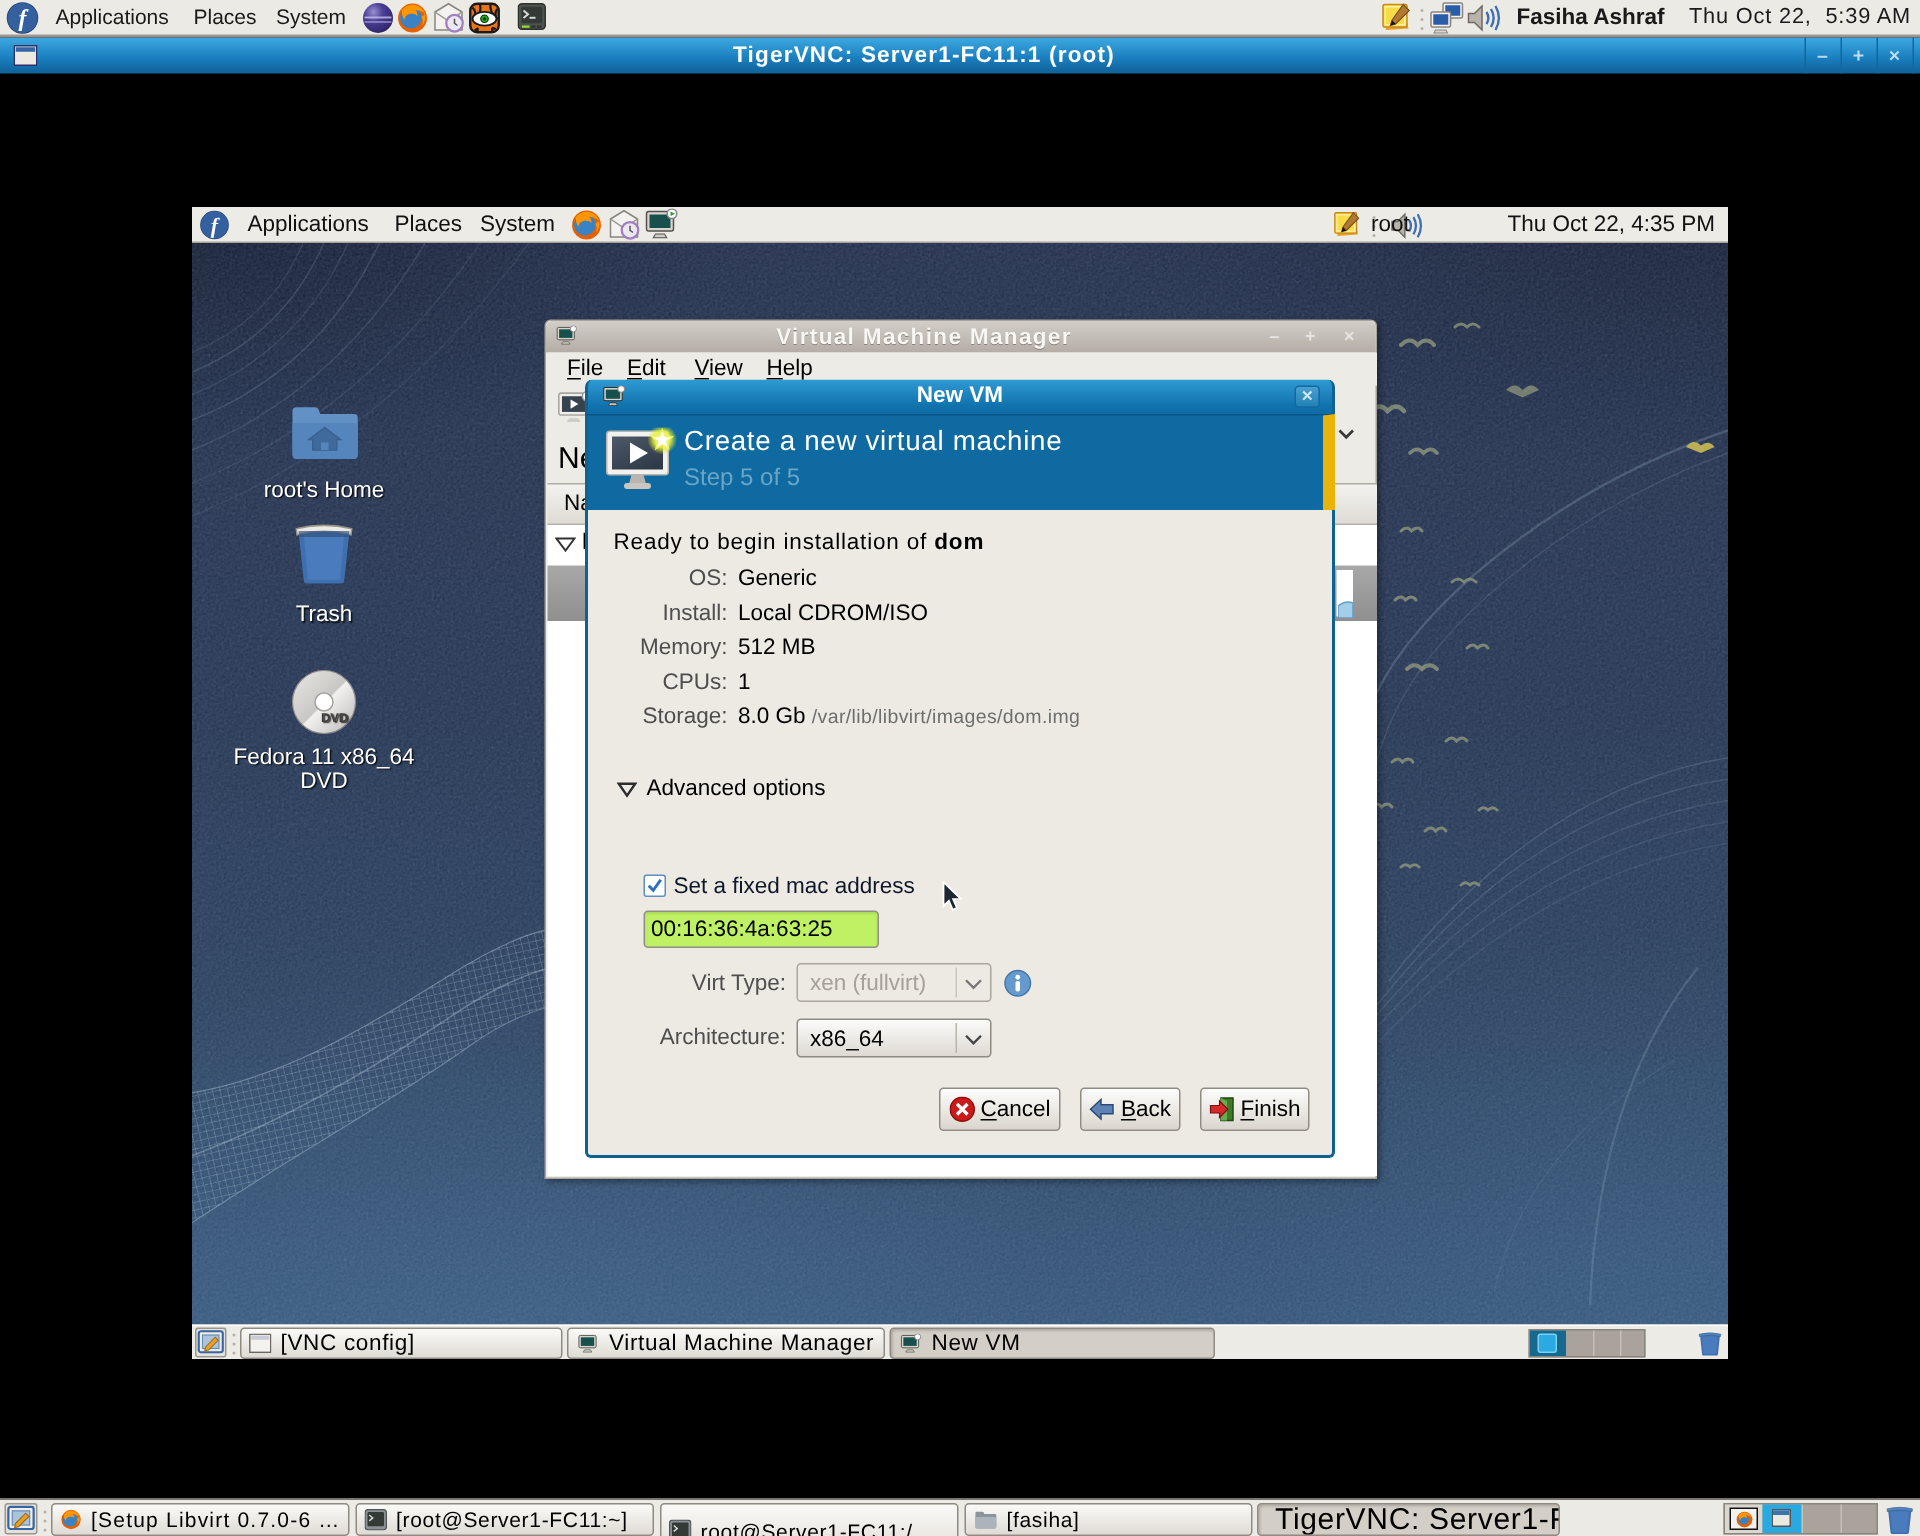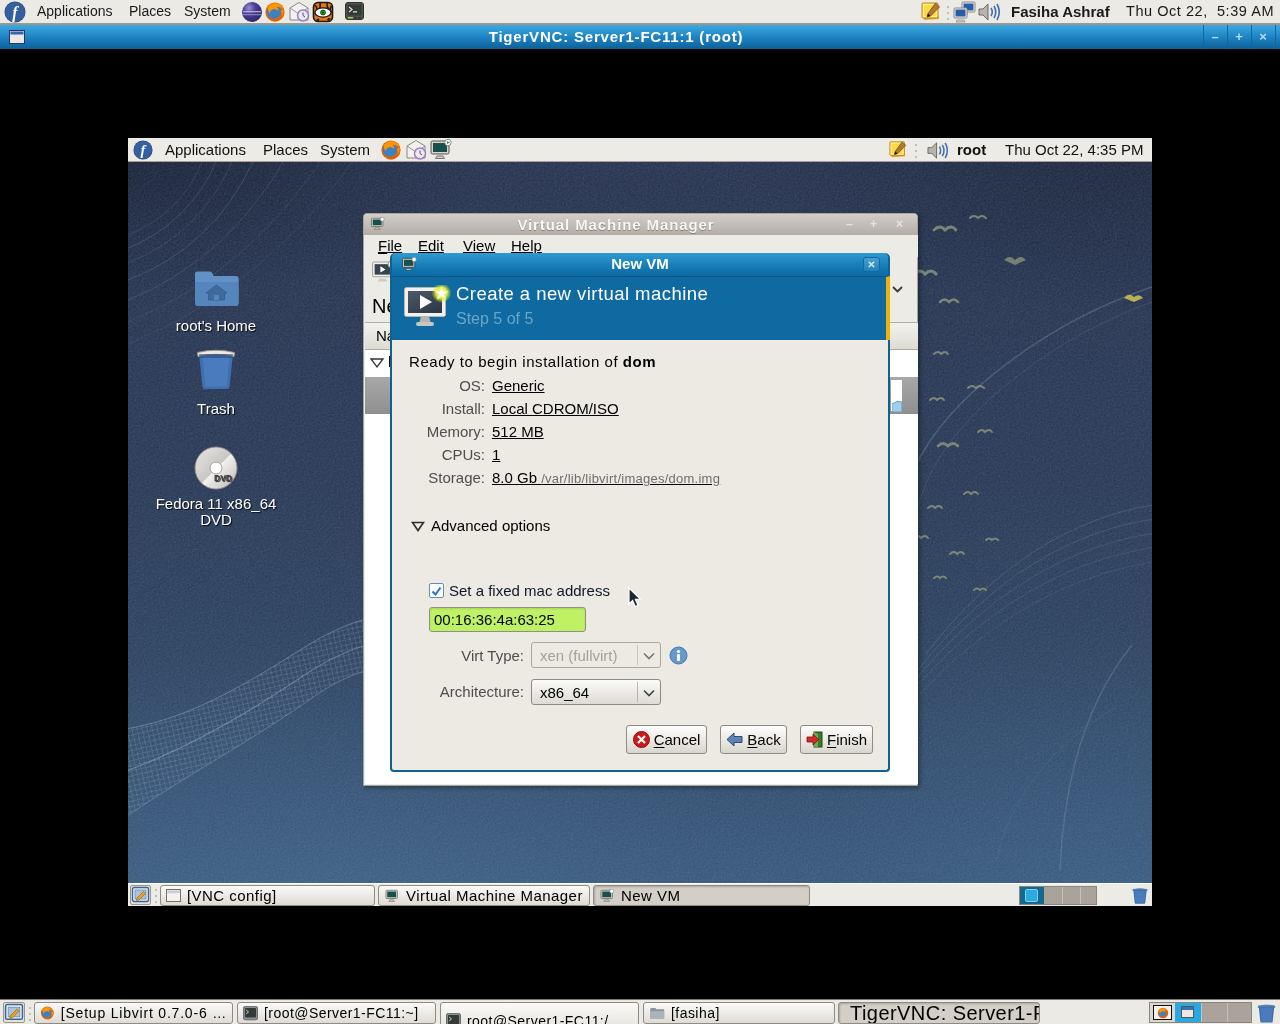--- a/index.html
+++ b/index.html
@@ -26,28 +26,28 @@
   radial-gradient(700px 420px at 95% 100%, rgba(70,110,150,0.30), rgba(70,110,150,0) 60%),
   linear-gradient(180deg,#273350 0%,#2a3a57 45%,#2e4563 72%,#365579 100%);
   overflow:hidden; }
 
 .dicon { position:absolute; width:136px; text-align:center; color:#fff; font-size:15px; text-shadow:1px 1px 1px rgba(0,0,0,0.85); }
 
 #vmm { left:235px; top:75px; width:555px; height:573px; background:#EDEBE6; border:1px solid #a8a39b; border-radius:4px 4px 0 0; box-shadow:2px 2px 4px rgba(0,0,0,0.35); }
 #vmmtb { left:0; top:0; width:100%; height:21px; border-radius:4px 4px 0 0; background:linear-gradient(180deg,#d2cec8,#b3ada5); }
 #vmmtb .t { position:absolute; left:0; width:504px; text-align:center; top:2px; font-size:15px; letter-spacing:0.9px; font-weight:bold; color:#f8f7f4; text-shadow:0 1px 0 rgba(120,115,108,0.8); }
 #vmmmenu { left:1px; top:21px; width:553px; height:22px; background:#EDEBE6; }
-#vmmmenu span { position:absolute; top:2px; font-size:15px; color:#000;text-decoration:underline; }
+#vmmmenu span { position:absolute; top:2px; font-size:15px; color:#000; }
 #newvm { left:262px; top:115px; width:500px; height:519px; }
 #nvtb { left:0; top:0; width:500px; height:23px; border-radius:5px 5px 0 0; background:linear-gradient(180deg,#2f9ad3 0%,#1173ae 75%,#0e6ca6 100%); border-left:2px solid #11638f; border-right:2px solid #11638f; }
 #nvtb .t { position:absolute; width:100%; text-align:center; top:2px; font-size:15px; font-weight:bold; color:#fff; }
-#nvhead { left:0; top:23px; width:500px; height:64px; background:#0E6AA0; border-top:1px solid #0a5585; border-left:2px solid #11638f; border-right:4px solid #eab308; }
+#nvhead { left:0; top:23px; width:500px; height:64px; background:#0E6AA0; border-top:1px solid #0a5585; border-left:2px solid #11638f; border-right:8px solid #eab308; }
 #nvbody { left:0; top:87px; width:500px; height:432px; background:#EDEAE4; border:2px solid #0D628F; border-top:none; border-radius:0 0 4px 4px; }
 .flabel { position:absolute; font-size:15px; color:#4e4e4e; text-align:right; }
-.fval { position:absolute; font-size:15px; color:#000;text-decoration:underline; }
+.fval { position:absolute; font-size:15px; color:#000; }
 .gtkbtn { position:absolute; height:29px; border:1px solid #918c83; border-radius:3px; background:linear-gradient(180deg,#fdfdfc,#e9e6e0 60%,#d9d5ce); font-size:15px; color:#000; display:flex; align-items:center; justify-content:center; gap:4px; }
 
 #itask { left:0; top:745px; width:1024px; height:23px; background:#EDEBE6; border-top:1px solid #fdfdfc; }
 #otask { left:0; top:999px; width:1280px; height:25px; background:#ECEAE5; border-top:1px solid #7b776f; }
 .task { position:absolute; border:1px solid #8F8A82; border-radius:3px; background:linear-gradient(180deg,#fbfaf8,#dfdbd4); font-size:15px; letter-spacing:0.45px; color:#000; display:flex; align-items:center; padding:0 5px; gap:6px; overflow:hidden; white-space:nowrap; }
 .task.pressed { background:#d3cec6; box-shadow:inset 1px 1px 2px rgba(0,0,0,0.2); }
 u { text-decoration:underline; text-underline-offset:2px; }
 </style>
 </head>
 <body>
@@ -262,21 +262,21 @@
       </svg>
     <span class="sepdots" style="left:787px;top:6px">
         <i></i>
         <i></i>
         <i></i>
       </span>
     <svg class="abs" style="left:798px;top:2px" width="24" height="21" viewBox="0 0 25 22">
         <path d="M2 8 L6 8 L11 3 L11 19 L6 14 L2 14 Z" fill="#b8b4ac" stroke="#6e6a63" stroke-width="1"></path>
         <path d="M14 7 Q16.5 11 14 15 M17 5 Q20.5 11 17 17 M20 3 Q24.5 11 20 19" stroke="#3d6fb4" stroke-width="1.6" fill="none"></path>
       </svg>
-    <span class="mi" style="left:829px;font-weight:bold">root</span>
+    <span class="mi" style="left:786px;font-weight:normal">root</span>
     <span class="mi" style="left:877px">Thu Oct 22, 4:35 PM</span>
   </div>
 
   <div class="dicon" style="left:20px;top:208px">
     <svg width="46" height="44" viewBox="0 0 46 44">
       <path d="M6 8 L40 8 L36.5 41 Q36.3 43 34 43 L12 43 Q9.7 43 9.5 41 Z" fill="#3f6fae"></path>
       <path d="M9.5 10 L36.5 10 L33.8 40.5 L12.2 40.5 Z" fill="#4a7cbd"></path>
       <path d="M4.5 6.5 Q23 2 41.5 6.5 L41 10.5 Q23 6 5 10.5 Z" fill="#eceae4" stroke="#9a958b" stroke-width="1"></path>
       <path d="M6 8 L40 8 L39.6 12 L6.4 12 Z" fill="#2d4f7e" opacity="0.65"></path>
     </svg>

